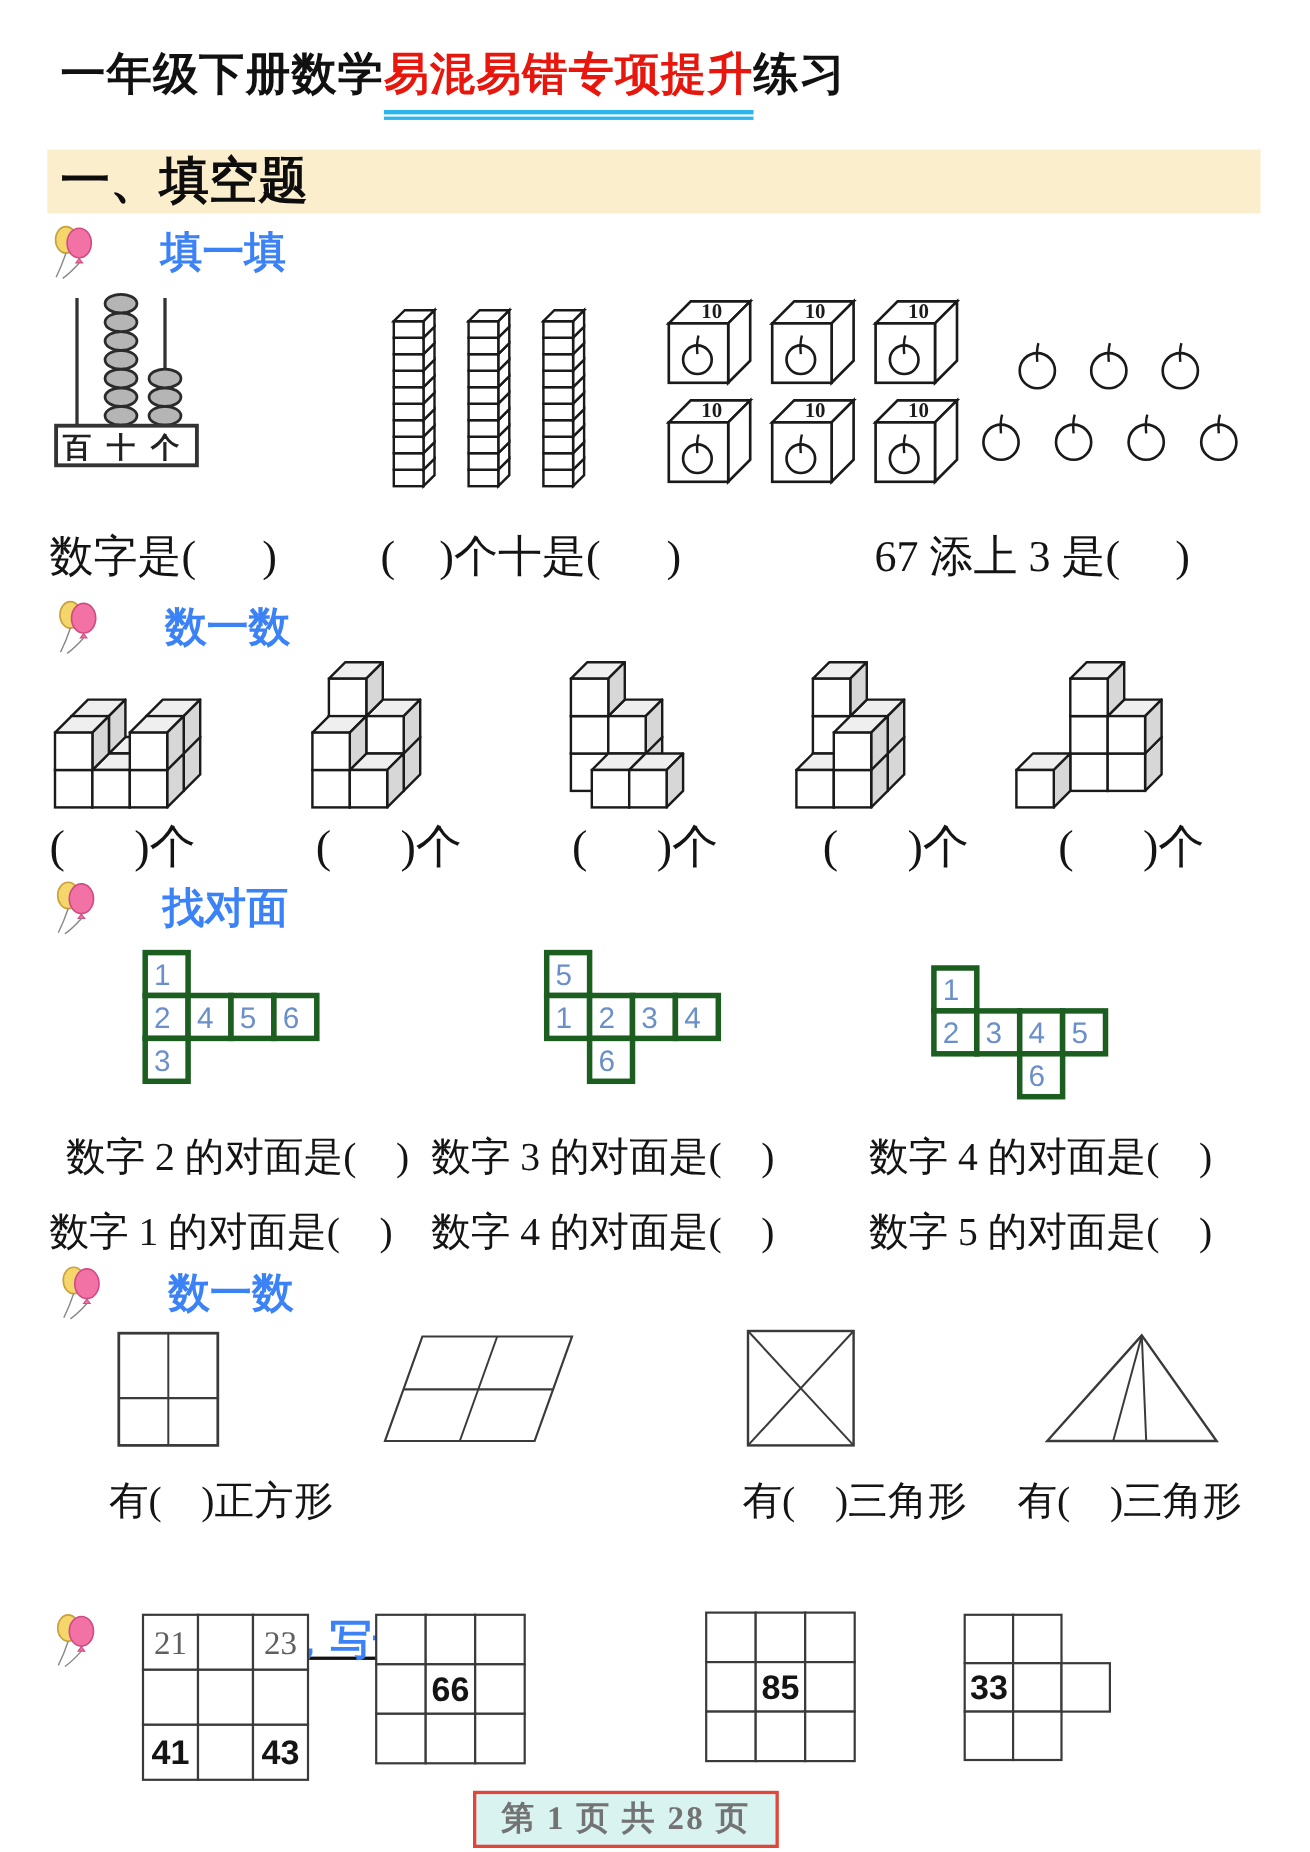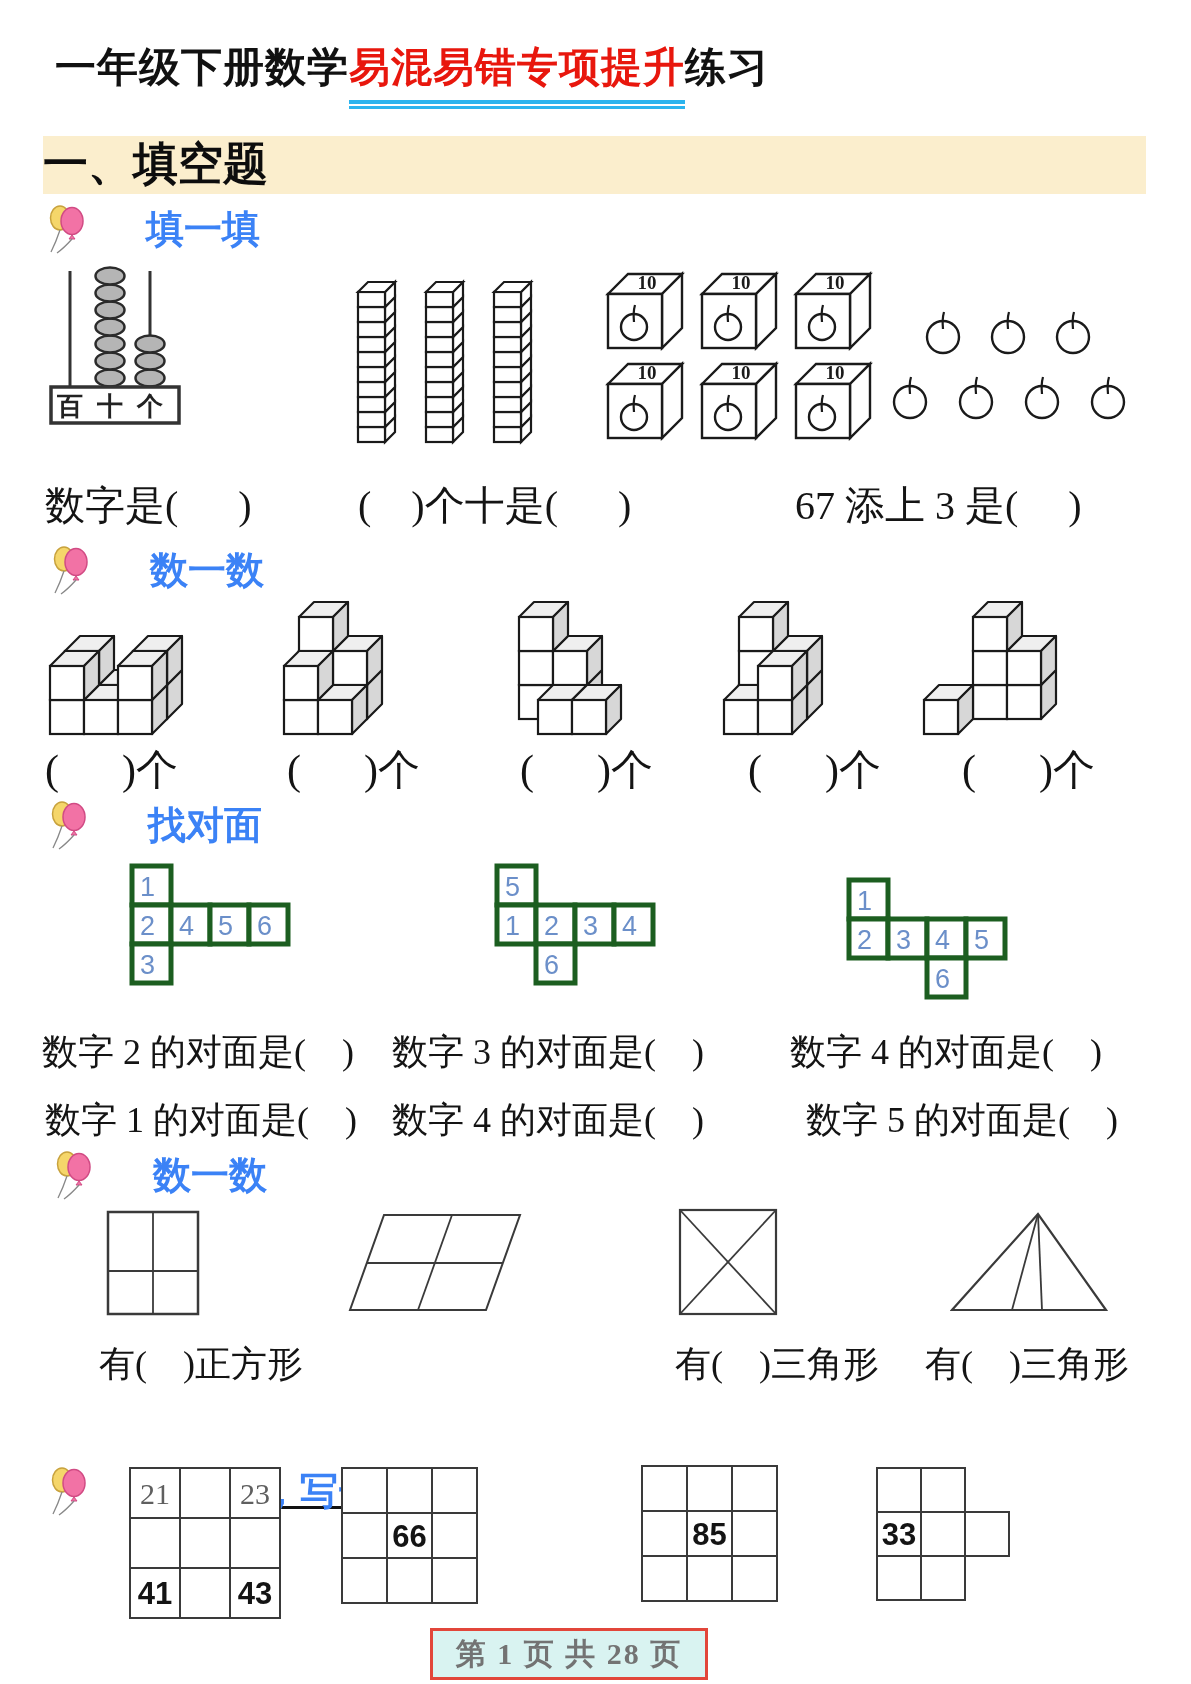--- a/index.html
+++ b/index.html
@@ -2,21 +2,21 @@
 <html><head>
 <meta charset="utf-8">
 <style>
   html,body{margin:0;padding:0;background:#ffffff;}
   .page{position:relative;width:1191px;height:1684px;background:#ffffff;overflow:hidden;
         font-family:"Liberation Serif",serif;color:#111;}
   .title{position:absolute;top:40px;left:55px;font-size:41px;font-weight:bold;white-space:nowrap;letter-spacing:1px;}
   .hl{color:#e8170d;display:inline-block;position:relative;border-bottom:4px solid #2cb4ee;padding-bottom:5px;}
   .hl::after{content:"";position:absolute;left:0;right:0;bottom:-9px;height:3px;background:#2cb4ee;}
   .band{position:absolute;top:136px;left:43px;width:1103px;height:58px;background:#fbeecd;}
-  .band span{display:block;font-size:45px;font-weight:bold;line-height:56px;color:#0d0d0d;}
+  .band span{display:block;padding-left:12px;font-size:45px;font-weight:bold;line-height:56px;color:#0d0d0d;}
   .task{position:absolute;display:flex;align-items:center;gap:16px;}
   .task .lbl{font-size:38px;font-weight:bold;color:#3b82f6;white-space:pre;margin-left:44px;}
   .ans{position:absolute;font-size:40px;font-weight:normal;color:#141414;white-space:pre;text-align:right;}
   .ans.sm{font-size:36px;}
   .ans.cnt{font-size:42px;}
   .figure{position:absolute;}
   .footer{position:absolute;left:430px;top:1628px;width:272px;height:46px;background:#d9f3f1;
           border:3px solid #e2463a;text-align:center;line-height:46px;font-size:30px;font-weight:bold;
           letter-spacing:2px;color:#737373;white-space:pre;}
 </style>
@@ -175,21 +175,21 @@
       <path d="M 23 82 Q 21 89 22 99" fill="none" stroke="#1a1a1a" stroke-width="2.2"></path>
       <circle cx="88" cy="107" r="16" fill="none" stroke="#1a1a1a" stroke-width="2.4"></circle>
       <path d="M 89 82 Q 87 89 88 99" fill="none" stroke="#1a1a1a" stroke-width="2.2"></path>
       <circle cx="154" cy="107" r="16" fill="none" stroke="#1a1a1a" stroke-width="2.4"></circle>
       <path d="M 155 82 Q 153 89 154 99" fill="none" stroke="#1a1a1a" stroke-width="2.2"></path>
       <circle cx="220" cy="107" r="16" fill="none" stroke="#1a1a1a" stroke-width="2.4"></circle>
       <path d="M 221 82 Q 219 89 220 99" fill="none" stroke="#1a1a1a" stroke-width="2.2"></path>
     </svg>
 
   <span class="ans" style="left:45px;top:478px;">数字是(      )</span>
-  <span class="ans" style="left:358px;top:478px;">(    )个十是(      )</span>
+  <span class="ans" style="left:346px;top:478px;">(    )个十是(      )</span>
   <span class="ans" style="left:795px;top:478px;">67 添上 3 是(     )</span>
 
   <div class="task" style="top:543px;left:52px;">
     <svg width="38" height="54" viewBox="0 0 38 54">
       <ellipse cx="12" cy="16" rx="9.5" ry="12" fill="#f5d66a" stroke="#c8a23d" stroke-width="1.5"></ellipse>
       <path d="M12 28 Q8 40 3 50" fill="none" stroke="#888" stroke-width="1.3"></path>
       <ellipse cx="24" cy="19" rx="11" ry="13.5" fill="#f272a5" stroke="#d14b84" stroke-width="1.5"></ellipse>
       <path d="M24 33 l-3 4 6 0 z" fill="#f272a5" stroke="#d14b84" stroke-width="1"></path>
       <path d="M24 37 Q16 46 9 51" fill="none" stroke="#888" stroke-width="1.3"></path>
     </svg>
@@ -377,26 +377,26 @@
       <rect x="43" y="43" width="39" height="39" fill="#fff" stroke="#1c5e20" stroke-width="5"></rect>
       <text x="58.5" y="72.5" text-anchor="middle" font-size="27" fill="#6b8fc9" font-family="&quot;Liberation Sans&quot;,sans-serif">3</text>
       <rect x="82" y="43" width="39" height="39" fill="#fff" stroke="#1c5e20" stroke-width="5"></rect>
       <text x="97.5" y="72.5" text-anchor="middle" font-size="27" fill="#6b8fc9" font-family="&quot;Liberation Sans&quot;,sans-serif">4</text>
       <rect x="121" y="43" width="39" height="39" fill="#fff" stroke="#1c5e20" stroke-width="5"></rect>
       <text x="136.5" y="72.5" text-anchor="middle" font-size="27" fill="#6b8fc9" font-family="&quot;Liberation Sans&quot;,sans-serif">5</text>
       <rect x="82" y="82" width="39" height="39" fill="#fff" stroke="#1c5e20" stroke-width="5"></rect>
       <text x="97.5" y="111.5" text-anchor="middle" font-size="27" fill="#6b8fc9" font-family="&quot;Liberation Sans&quot;,sans-serif">6</text>
     </svg>
 
-  <span class="ans sm" style="left:42px;top:1028px;">数字 2 的对面是(    )</span>
+  <span class="ans sm" style="left:60px;top:1028px;">数字 2 的对面是(    )</span>
   <span class="ans sm" style="left:392px;top:1028px;">数字 3 的对面是(    )</span>
   <span class="ans sm" style="left:790px;top:1028px;">数字 4 的对面是(    )</span>
   <span class="ans sm" style="left:45px;top:1096px;">数字 1 的对面是(    )</span>
   <span class="ans sm" style="left:392px;top:1096px;">数字 4 的对面是(    )</span>
-  <span class="ans sm" style="left:790px;top:1096px;margin-left:16px;">数字 5 的对面是(    )</span>
+  <span class="ans sm" style="left:790px;top:1096px;">数字 5 的对面是(    )</span>
 
   <div class="task" style="top:1148px;left:55px;">
     <svg width="38" height="54" viewBox="0 0 38 54">
       <ellipse cx="12" cy="16" rx="9.5" ry="12" fill="#f5d66a" stroke="#c8a23d" stroke-width="1.5"></ellipse>
       <path d="M12 28 Q8 40 3 50" fill="none" stroke="#888" stroke-width="1.3"></path>
       <ellipse cx="24" cy="19" rx="11" ry="13.5" fill="#f272a5" stroke="#d14b84" stroke-width="1.5"></ellipse>
       <path d="M24 33 l-3 4 6 0 z" fill="#f272a5" stroke="#d14b84" stroke-width="1"></path>
       <path d="M24 37 Q16 46 9 51" fill="none" stroke="#888" stroke-width="1.3"></path>
     </svg>
     <span class="lbl">数一数</span>

